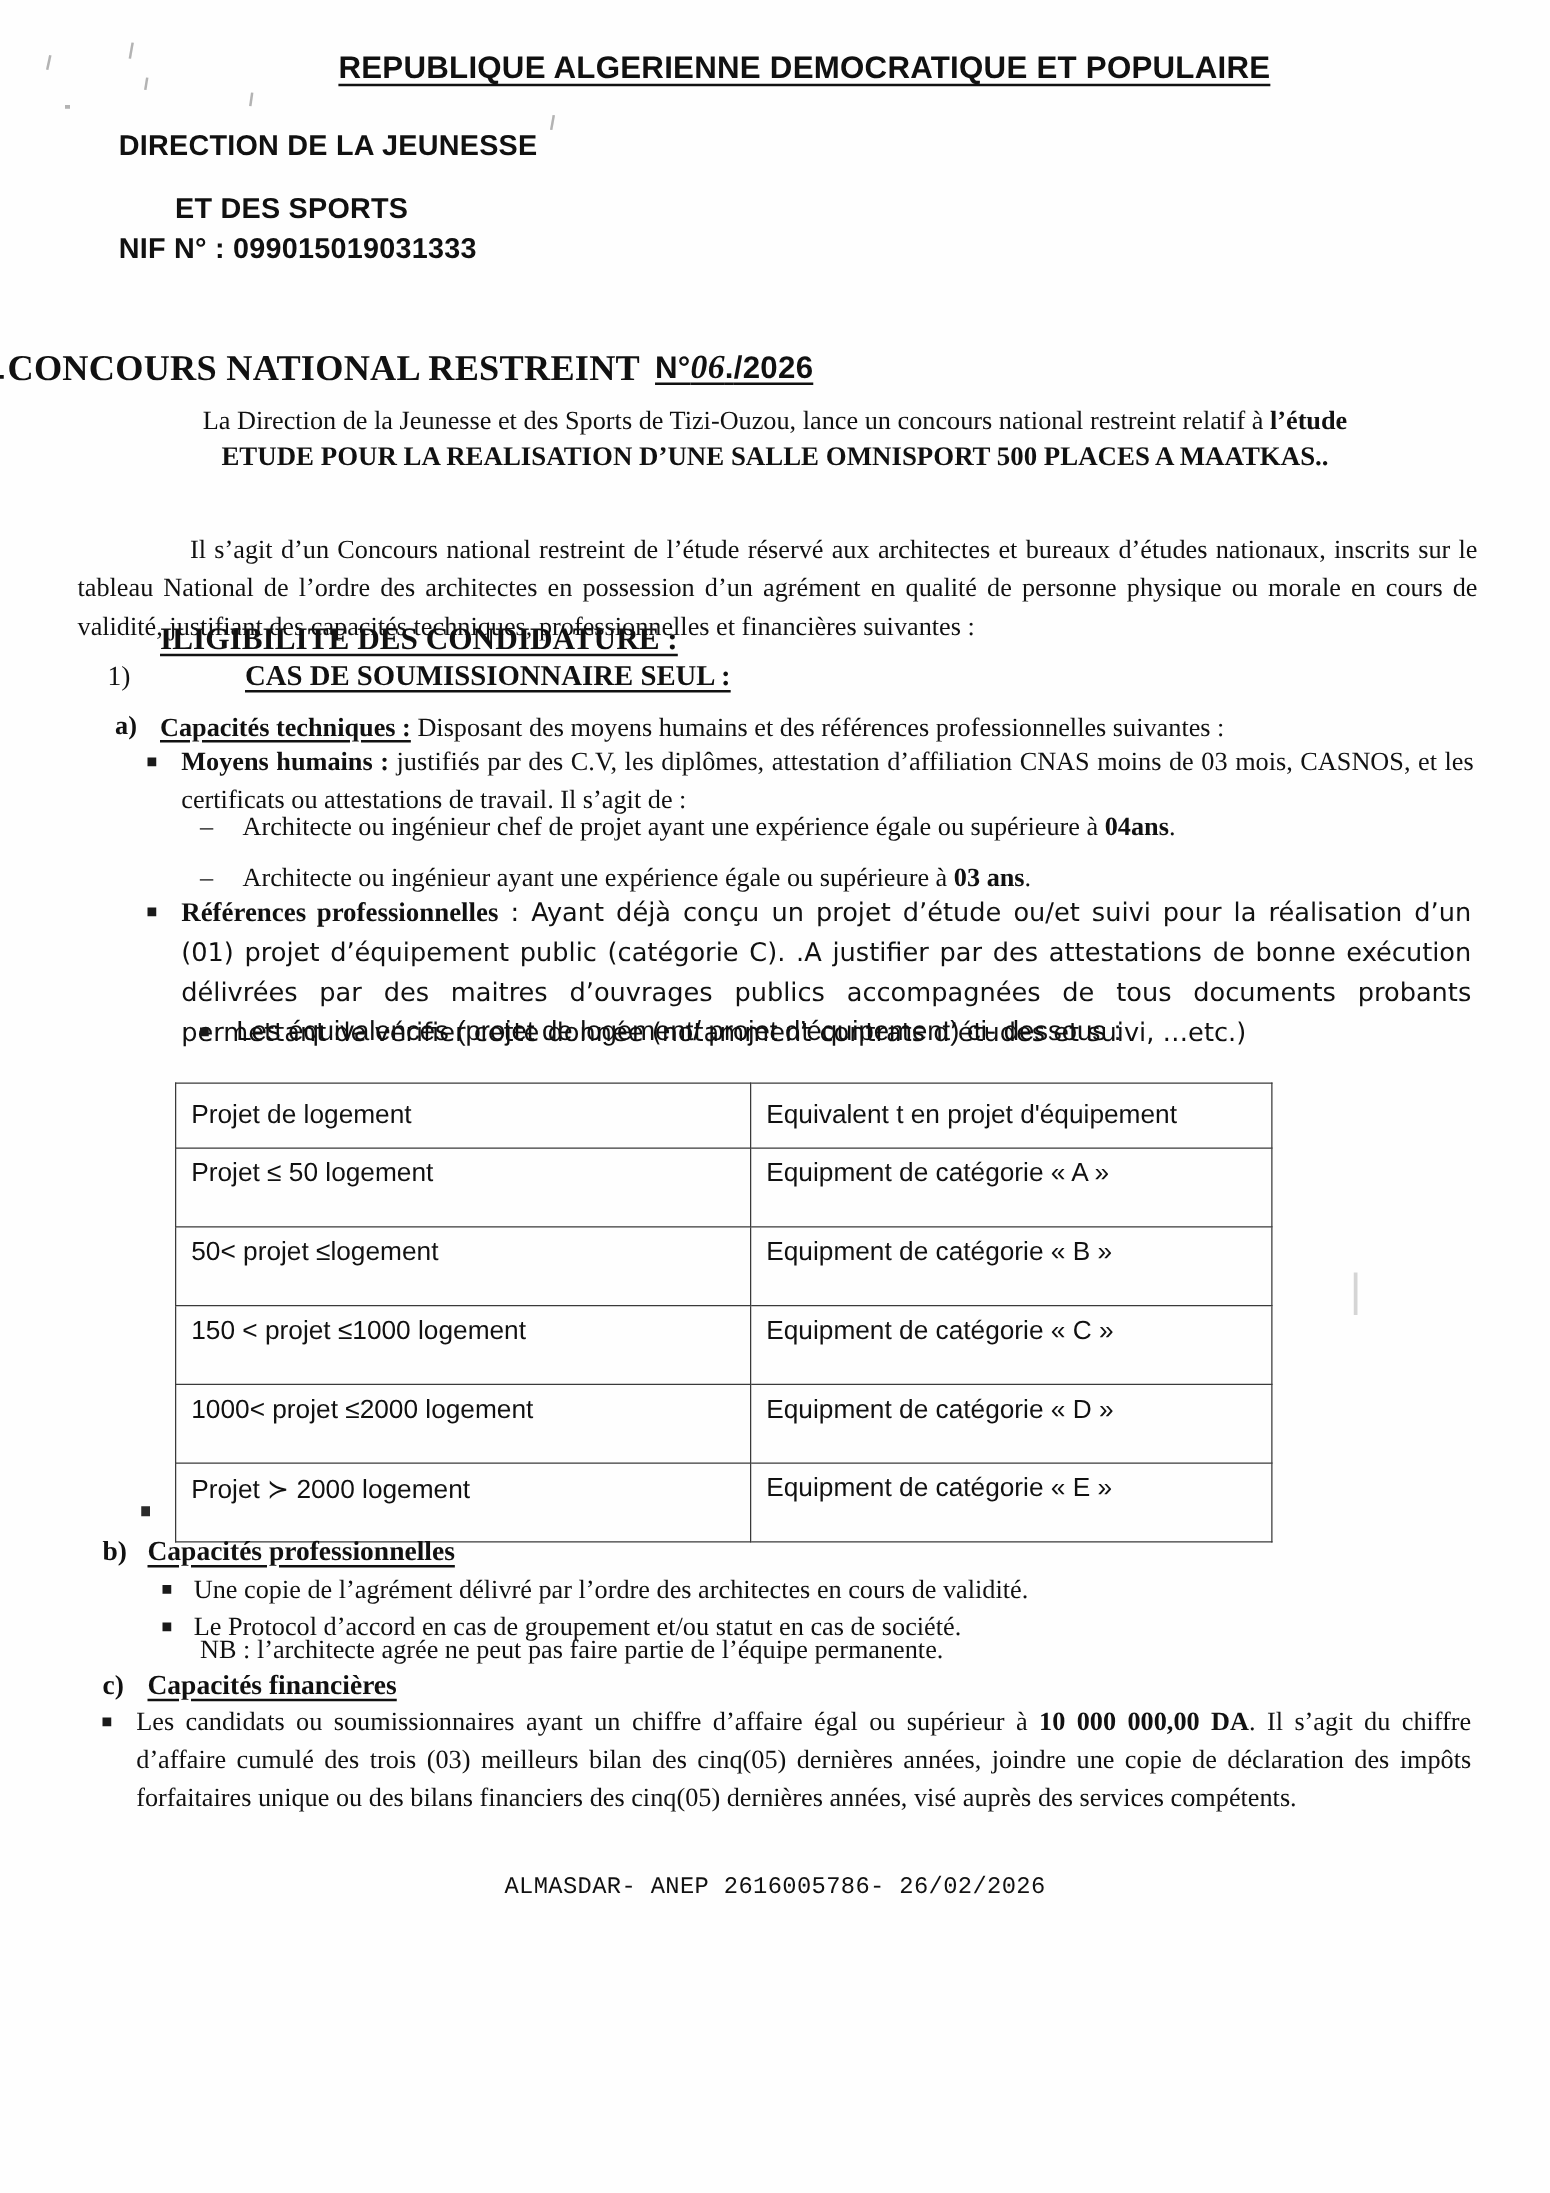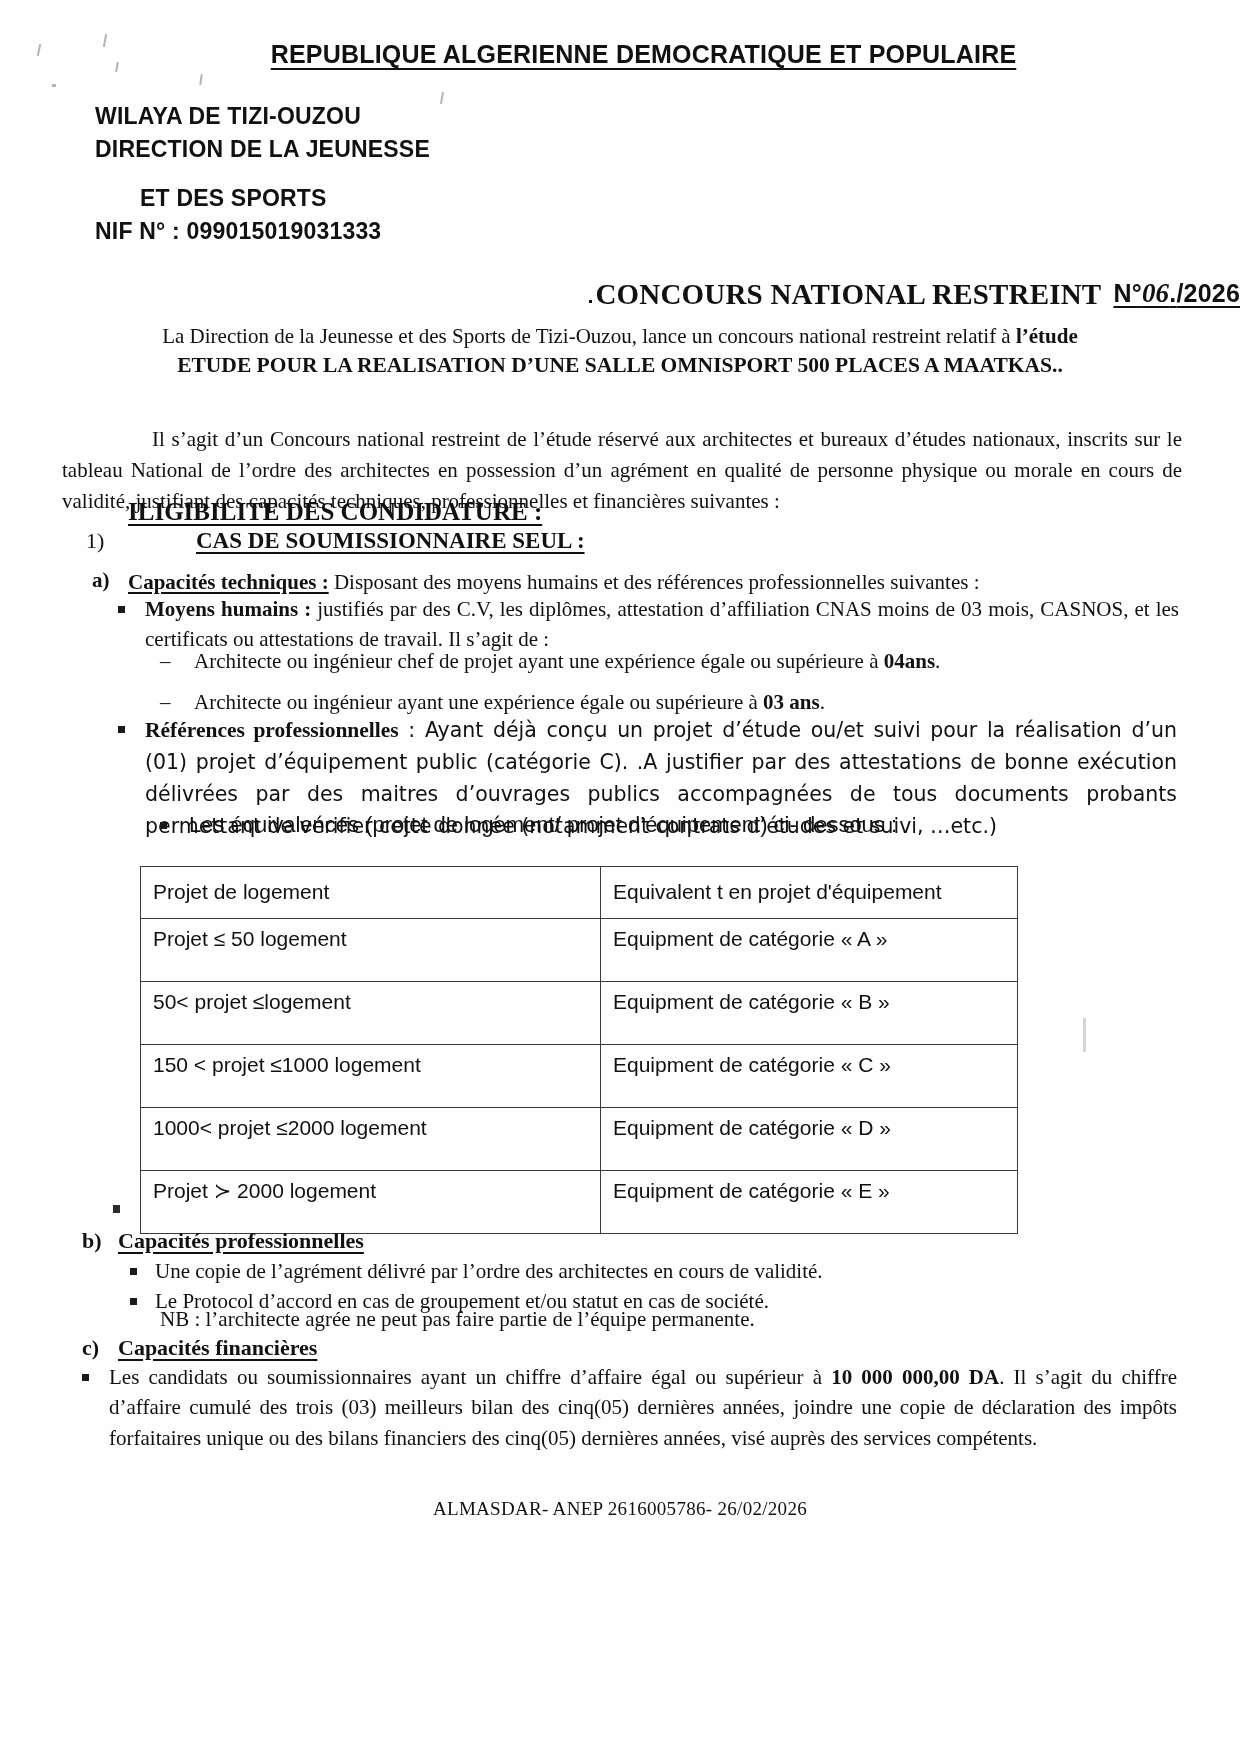--- a/index.html
+++ b/index.html
@@ -53,21 +53,21 @@
   .org-block .indent {
     padding-left: 45px;
   }
   .org-gap { height: 17px; }
 
   
   .concours {
     position: absolute;
     left: 0; right: 0;
     top: 278px;
-    text-align: right;
+    text-align: left;
     font-family: "Liberation Serif", serif;
     font-weight: bold;
     font-size: 29px;
     letter-spacing: .2px;
   }
   .concours .num {
     display: inline-block;
     text-decoration: underline;
     text-underline-offset: 4px;
     text-decoration-thickness: 2px;
@@ -306,42 +306,41 @@
     width: calc(100% - 32px); text-align: justify; vertical-align: top;
   }
   .sec-c-body b { font-weight: bold; }
 
   
   .footer {
     position: absolute;
     left: 0; right: 0;
     top: 1498px;
     text-align: center;
-    font-family: Liberation Serif, serif;
+    font-family: Liberation Mono, monospace;
     font-size: 19px;
     letter-spacing: .3px;
   }
 </style>
 </head>
 <body>
 
 <div class="page">
 
   <div class="speck" style="left:38px;top:44px;width:2px;height:12px;transform:rotate(12deg)"></div>
   <div class="speck" style="left:104px;top:34px;width:2px;height:13px;transform:rotate(10deg)"></div>
   <div class="speck" style="left:52px;top:84px;width:4px;height:3px;"></div>
   <div class="speck" style="left:116px;top:62px;width:2px;height:10px;transform:rotate(9deg)"></div>
   <div class="speck" style="left:200px;top:74px;width:2px;height:11px;transform:rotate(8deg)"></div>
   <div class="speck" style="left:441px;top:92px;width:2px;height:12px;transform:rotate(10deg)"></div>
   <div class="speck" style="left:1083px;top:1018px;width:3px;height:34px;opacity:.35"></div>
 
   <div class="rep-title">REPUBLIQUE ALGERIENNE DEMOCRATIQUE ET POPULAIRE</div>
 
   <div class="org-block">
-    <div>WILAYA  DE TIZI-OUZOU</div>
     <div>DIRECTION DE LA JEUNESSE</div>
     <div class="org-gap"></div>
     <div class="indent">ET DES SPORTS</div>
     <div>NIF N° : 099015019031333</div>
   </div>
 
   <div class="concours">
     <span class="lead-dot"></span><span>CONCOURS NATIONAL RESTREINT</span><span class="num"><span>N°</span><span class="hand">06</span><span>.</span><span>/2026</span></span>
   </div>
 

